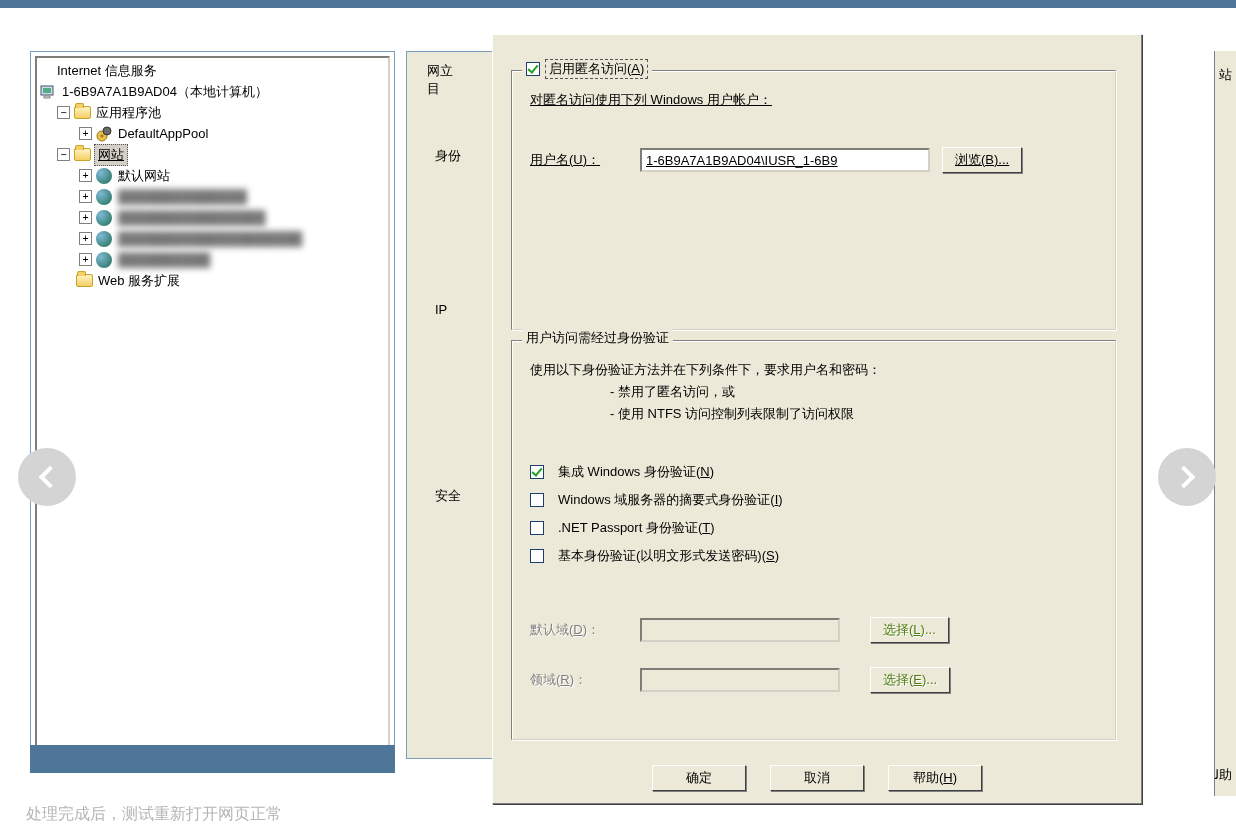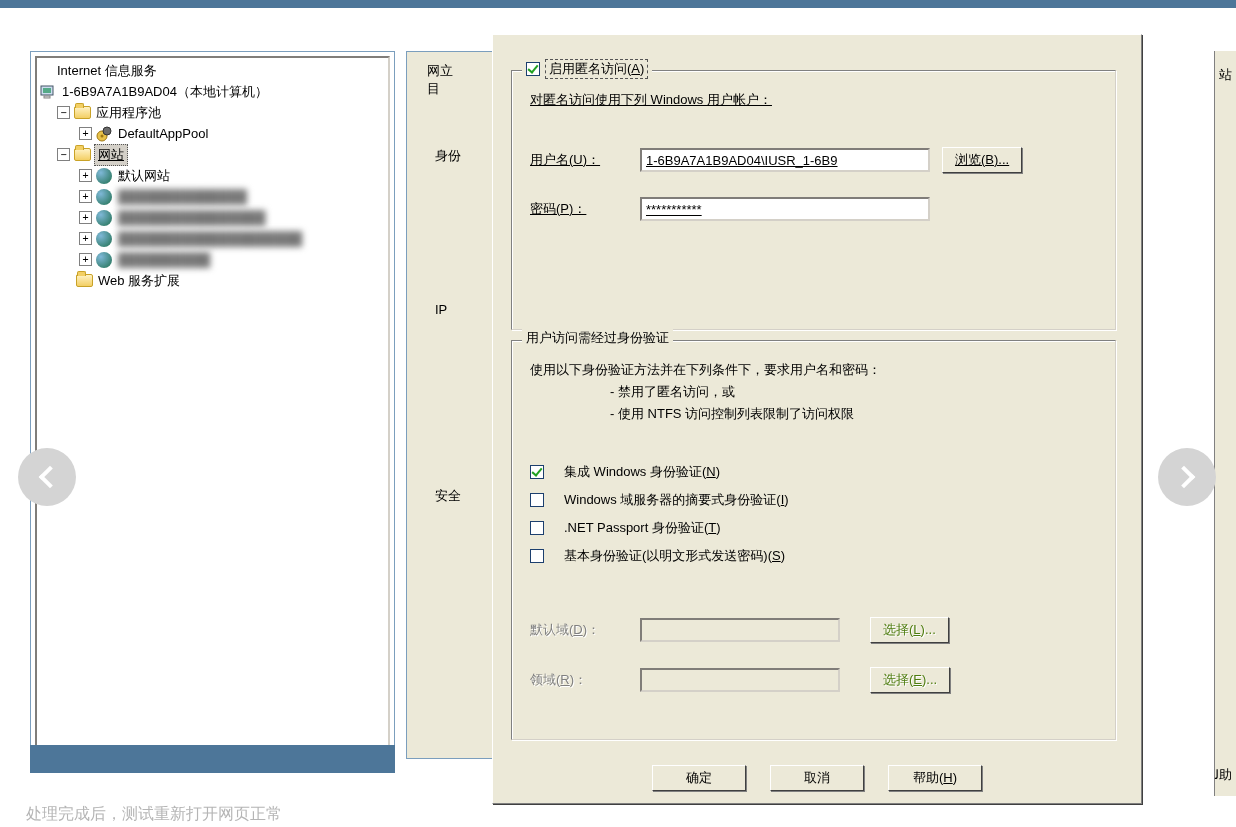--- a/index.html
+++ b/index.html
@@ -171,21 +171,21 @@
       padding: 0 12px;
       font-family: inherit;
       font-size: 13px;
       cursor: pointer;
       box-shadow: 1px 1px 0 #808080;
     }
     .btn:disabled { color: #4d7c0f; cursor: default; text-shadow: 1px 1px 0 #fff; }
     .gb-body { padding: 18px 18px 10px 18px; }
     .desc { line-height: 22px; }
     .indent-dash { padding-left: 80px; }
-    .chk-row { display: flex; align-items: center; gap: 20px; margin: 10px 0; }
+    .chk-row { display: flex; align-items: center; gap: 14px; margin: 10px 0; }
     .disabled-label { color: #808080; text-shadow: 1px 1px 0 #fff; }
     .disabled-input {
       border: 2px inset #d4d0c8;
       background: #ece9d8;
       height: 24px;
       width: 200px;
     }
     .dlg-buttons {
       position: absolute;
       bottom: 12px;
@@ -347,24 +347,20 @@
       </div>
       <div class="gb-body">
         <div class="desc">对匿名访问使用下列 Windows 用户帐户：</div>
         <div style="height:12px"></div>
         <div class="field-row">
           <span class="field-label">用户名(<u>U</u>)：</span>
           <input class="text-input" value="1-6B9A7A1B9AD04\IUSR_1-6B9" style="">
           <span style="width:12px"></span>
           <button class="btn">浏览(<u>B</u>)...</button>
         </div>
-        <div class="field-row">
-          <span class="field-label">密码(<u>P</u>)：</span>
-          <input class="text-input" type="text" value="***********" style="">
-        </div>
       </div>
     </div>
 
     <div class="groupbox gb2">
       <div class="group-title-wrap">
         <span>用户访问需经过身份验证</span>
       </div>
       <div class="gb-body">
         <div class="desc">使用以下身份验证方法并在下列条件下，要求用户名和密码：</div>
         <div class="desc indent-dash">- 禁用了匿名访问，或</div>

